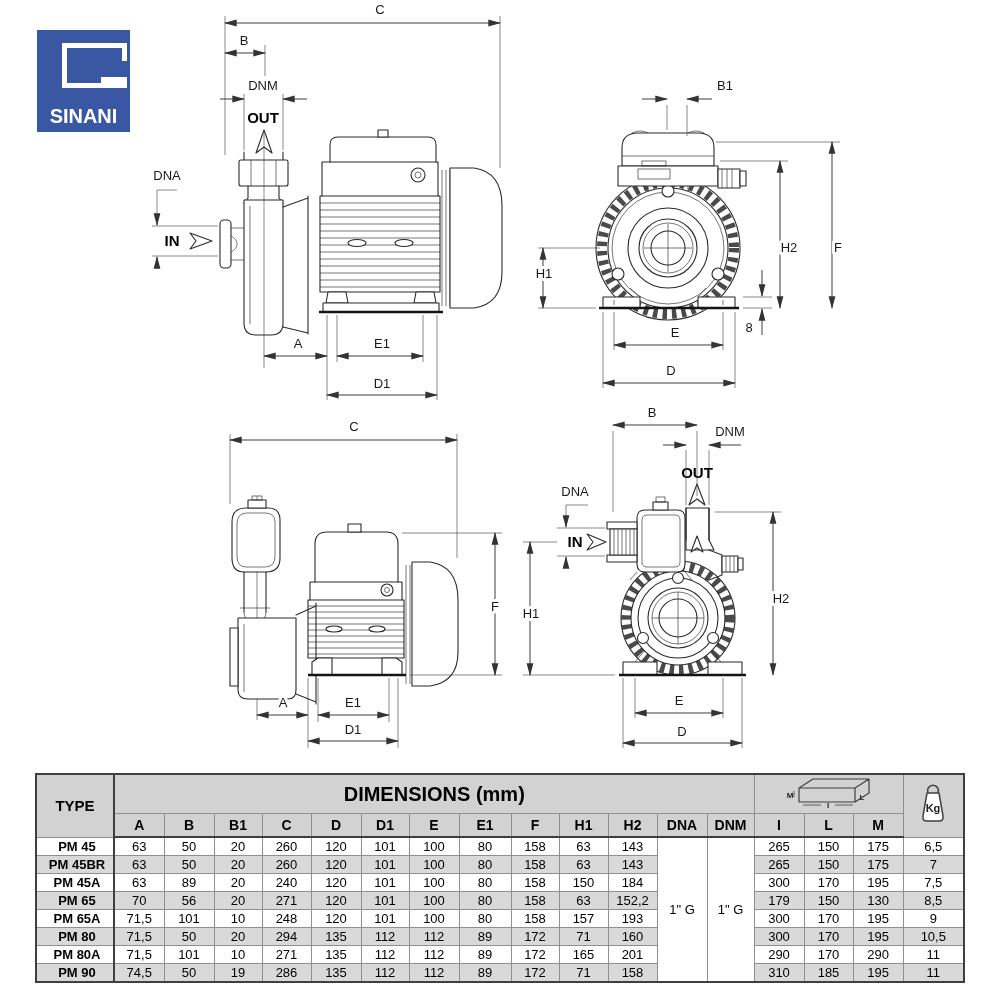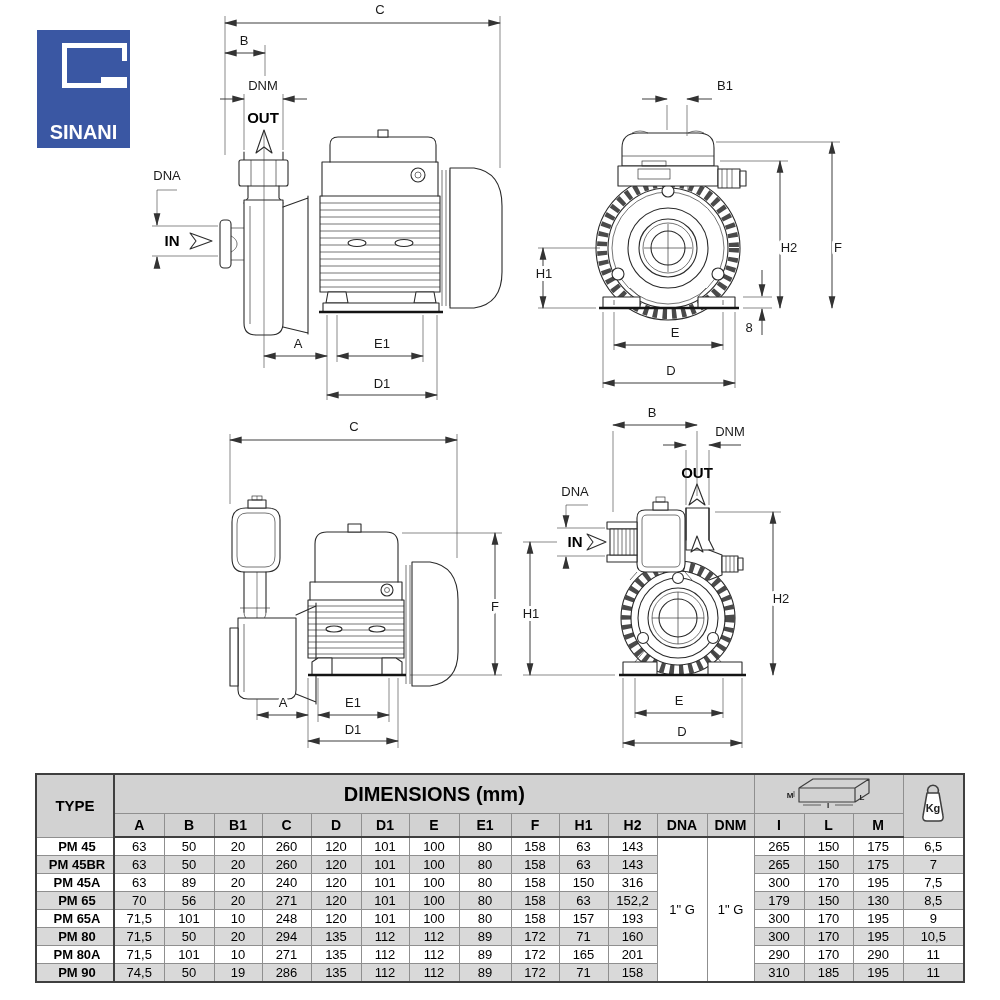--- a/index.html
+++ b/index.html
@@ -1,19 +1,19 @@
 <!DOCTYPE html>
 <html><head>
 <meta charset="utf-8">
 <style>
   html,body{margin:0;padding:0;background:#fff;font-family:"Liberation Sans",sans-serif;}
   .page{position:relative;width:1000px;height:1000px;background:#fff;overflow:hidden;}
 
   
-  .logo{position:absolute;left:37px;top:30px;width:93px;height:118px;background:#3a57a3;}
+  .logo{position:absolute;left:37px;top:30px;width:93px;height:102px;background:#3a57a3;}
   .g-frame{position:absolute;left:25px;top:13px;width:65px;height:45px;box-sizing:border-box;border:5px solid #fff;}
   .g-notch{position:absolute;left:64px;top:31px;width:29px;height:16px;background:#3a57a3;}
   .g-bar{position:absolute;left:64px;top:47px;width:26px;height:11px;background:#fff;}
   .logo-text{position:absolute;left:0;right:0;bottom:4px;text-align:center;color:#fff;
              font-weight:bold;font-size:21px;letter-spacing:0;transform:scaleX(.95);}
 
   
   .drw{position:absolute;}
   .ol{fill:none;stroke:#2b2b2b;stroke-width:1.1;stroke-linejoin:round;stroke-linecap:round;}
   .olw{fill:#fff;stroke:#2b2b2b;stroke-width:1.1;stroke-linejoin:round;}
@@ -409,21 +409,21 @@
           <td>63</td>
           <td>89</td>
           <td>20</td>
           <td>240</td>
           <td>120</td>
           <td>101</td>
           <td>100</td>
           <td>80</td>
           <td>158</td>
           <td>150</td>
-          <td>316</td>
+          <td>184</td>
           <td>300</td>
           <td>170</td>
           <td>195</td>
           <td>7,5</td>
         </tr>
         <tr>
           <td class="tcell">PM 65</td>
           <td>70</td>
           <td>56</td>
           <td>20</td>

